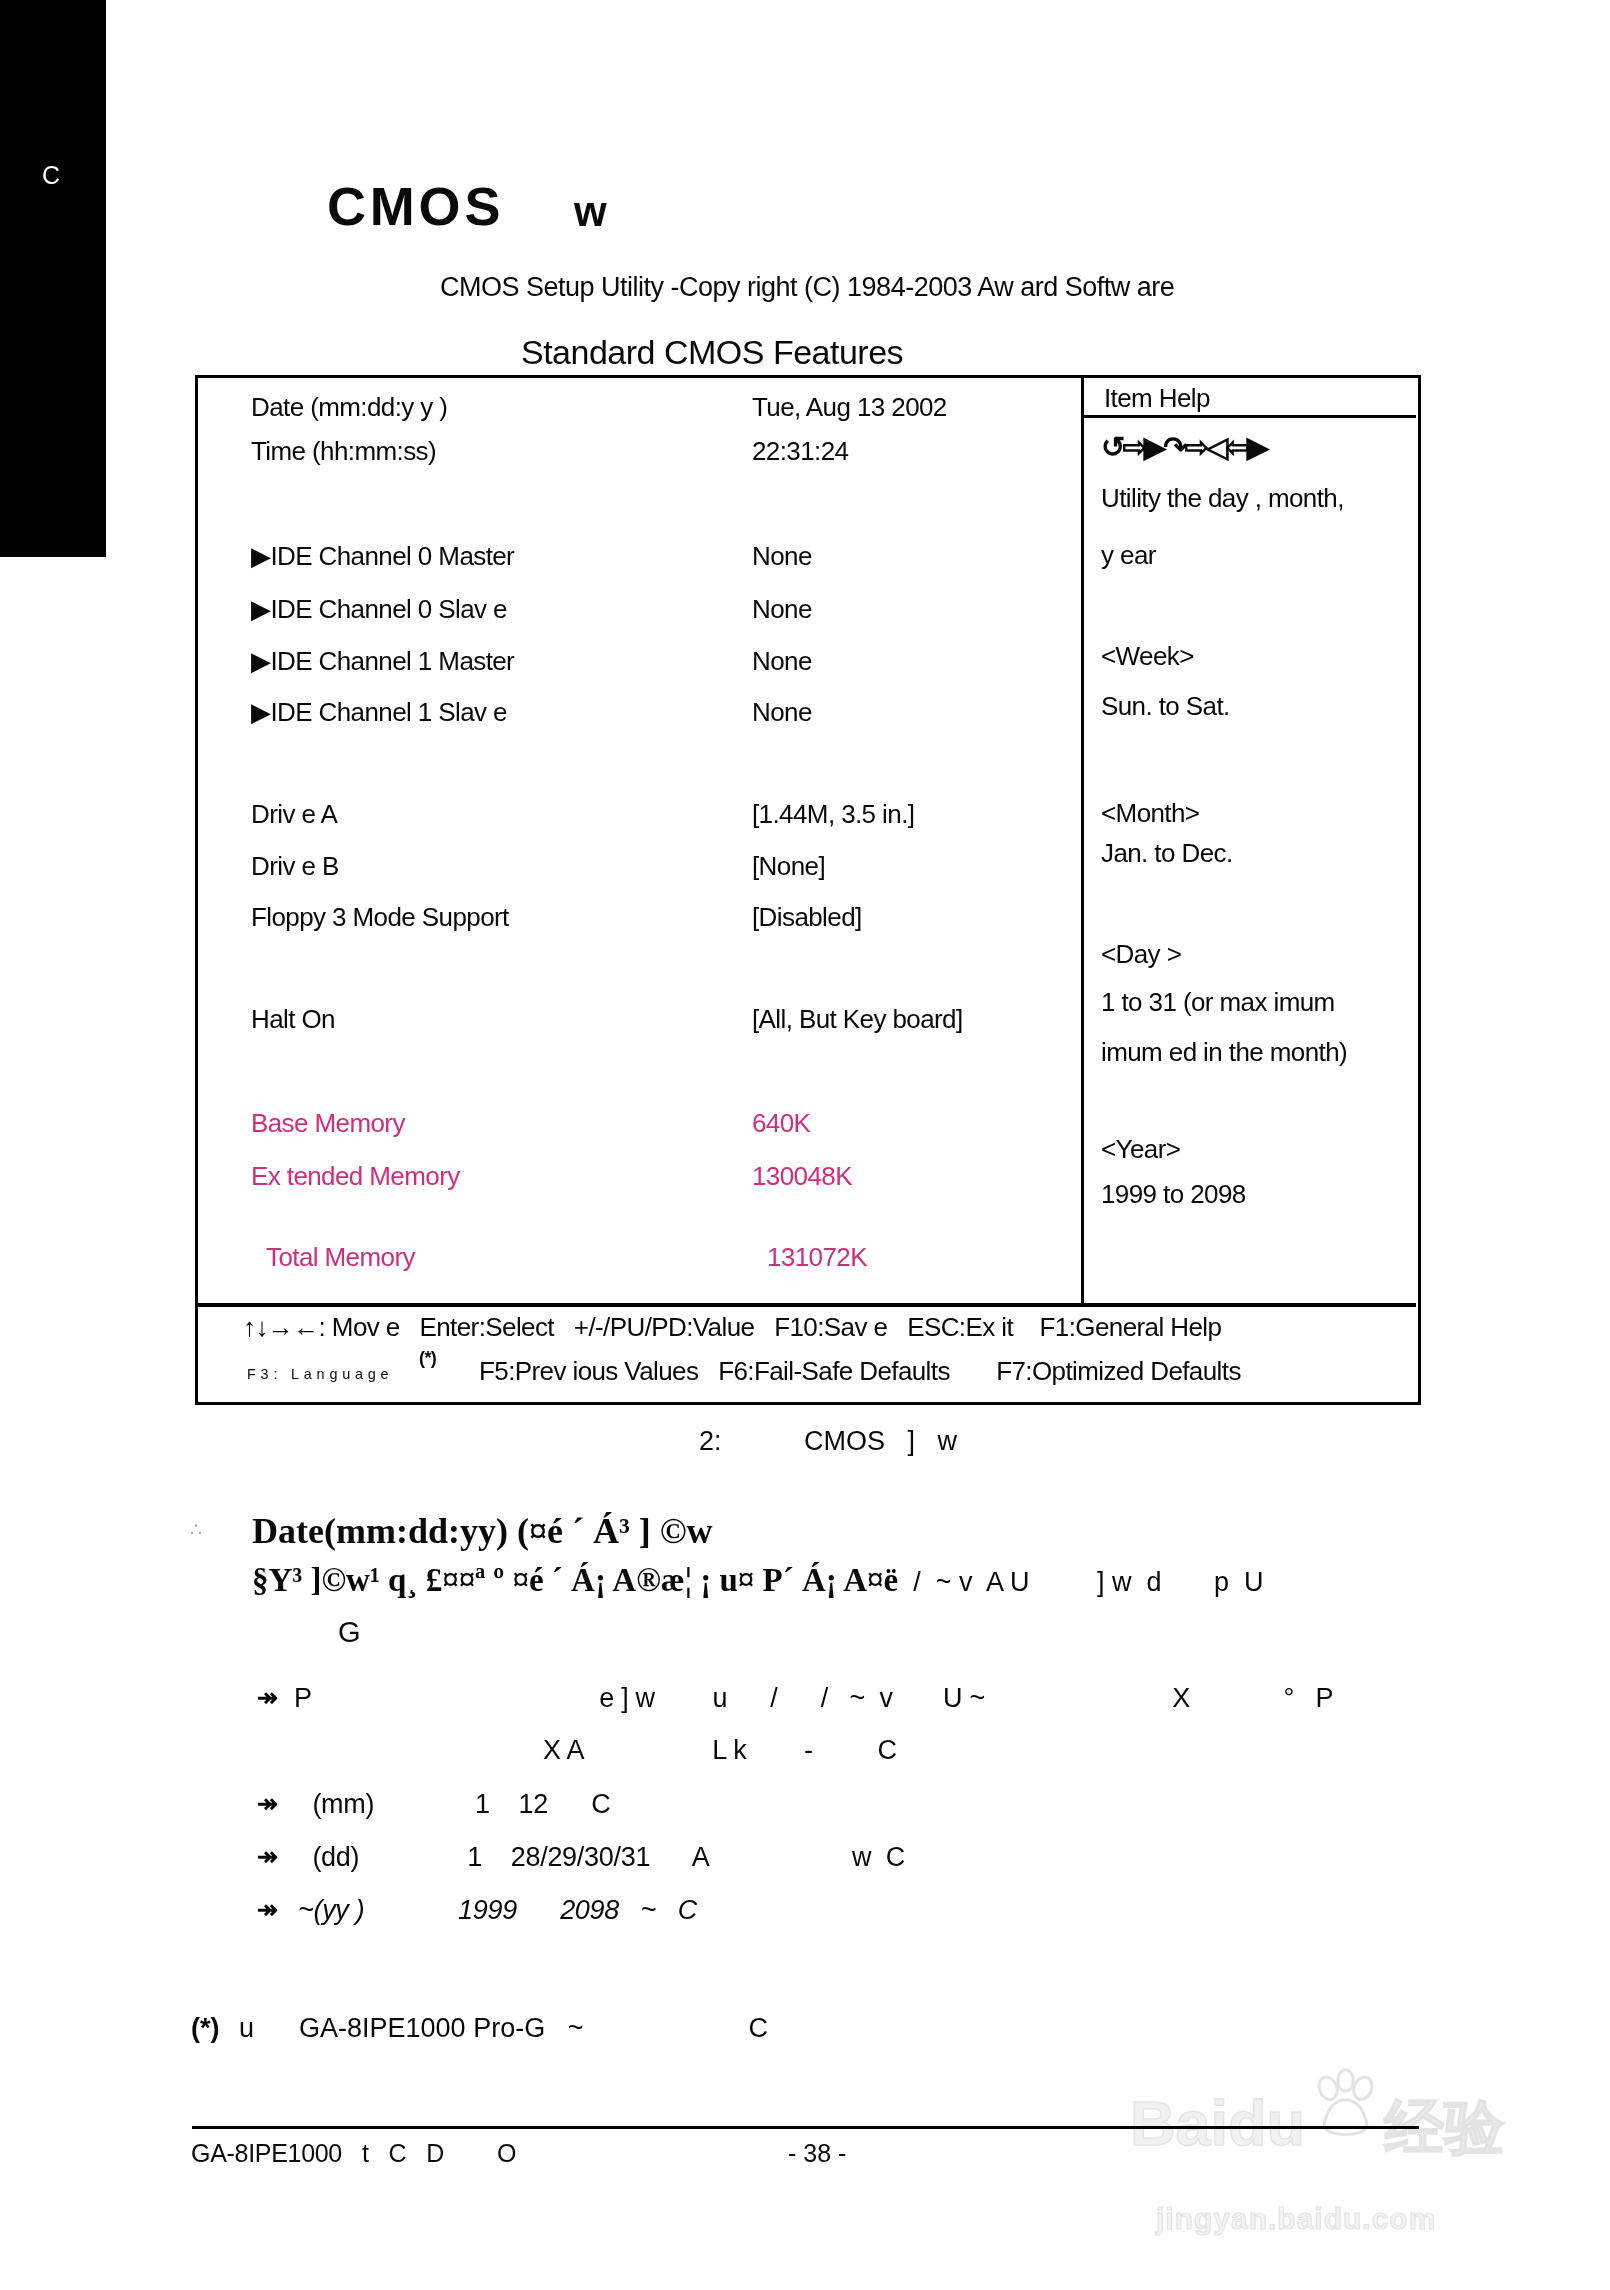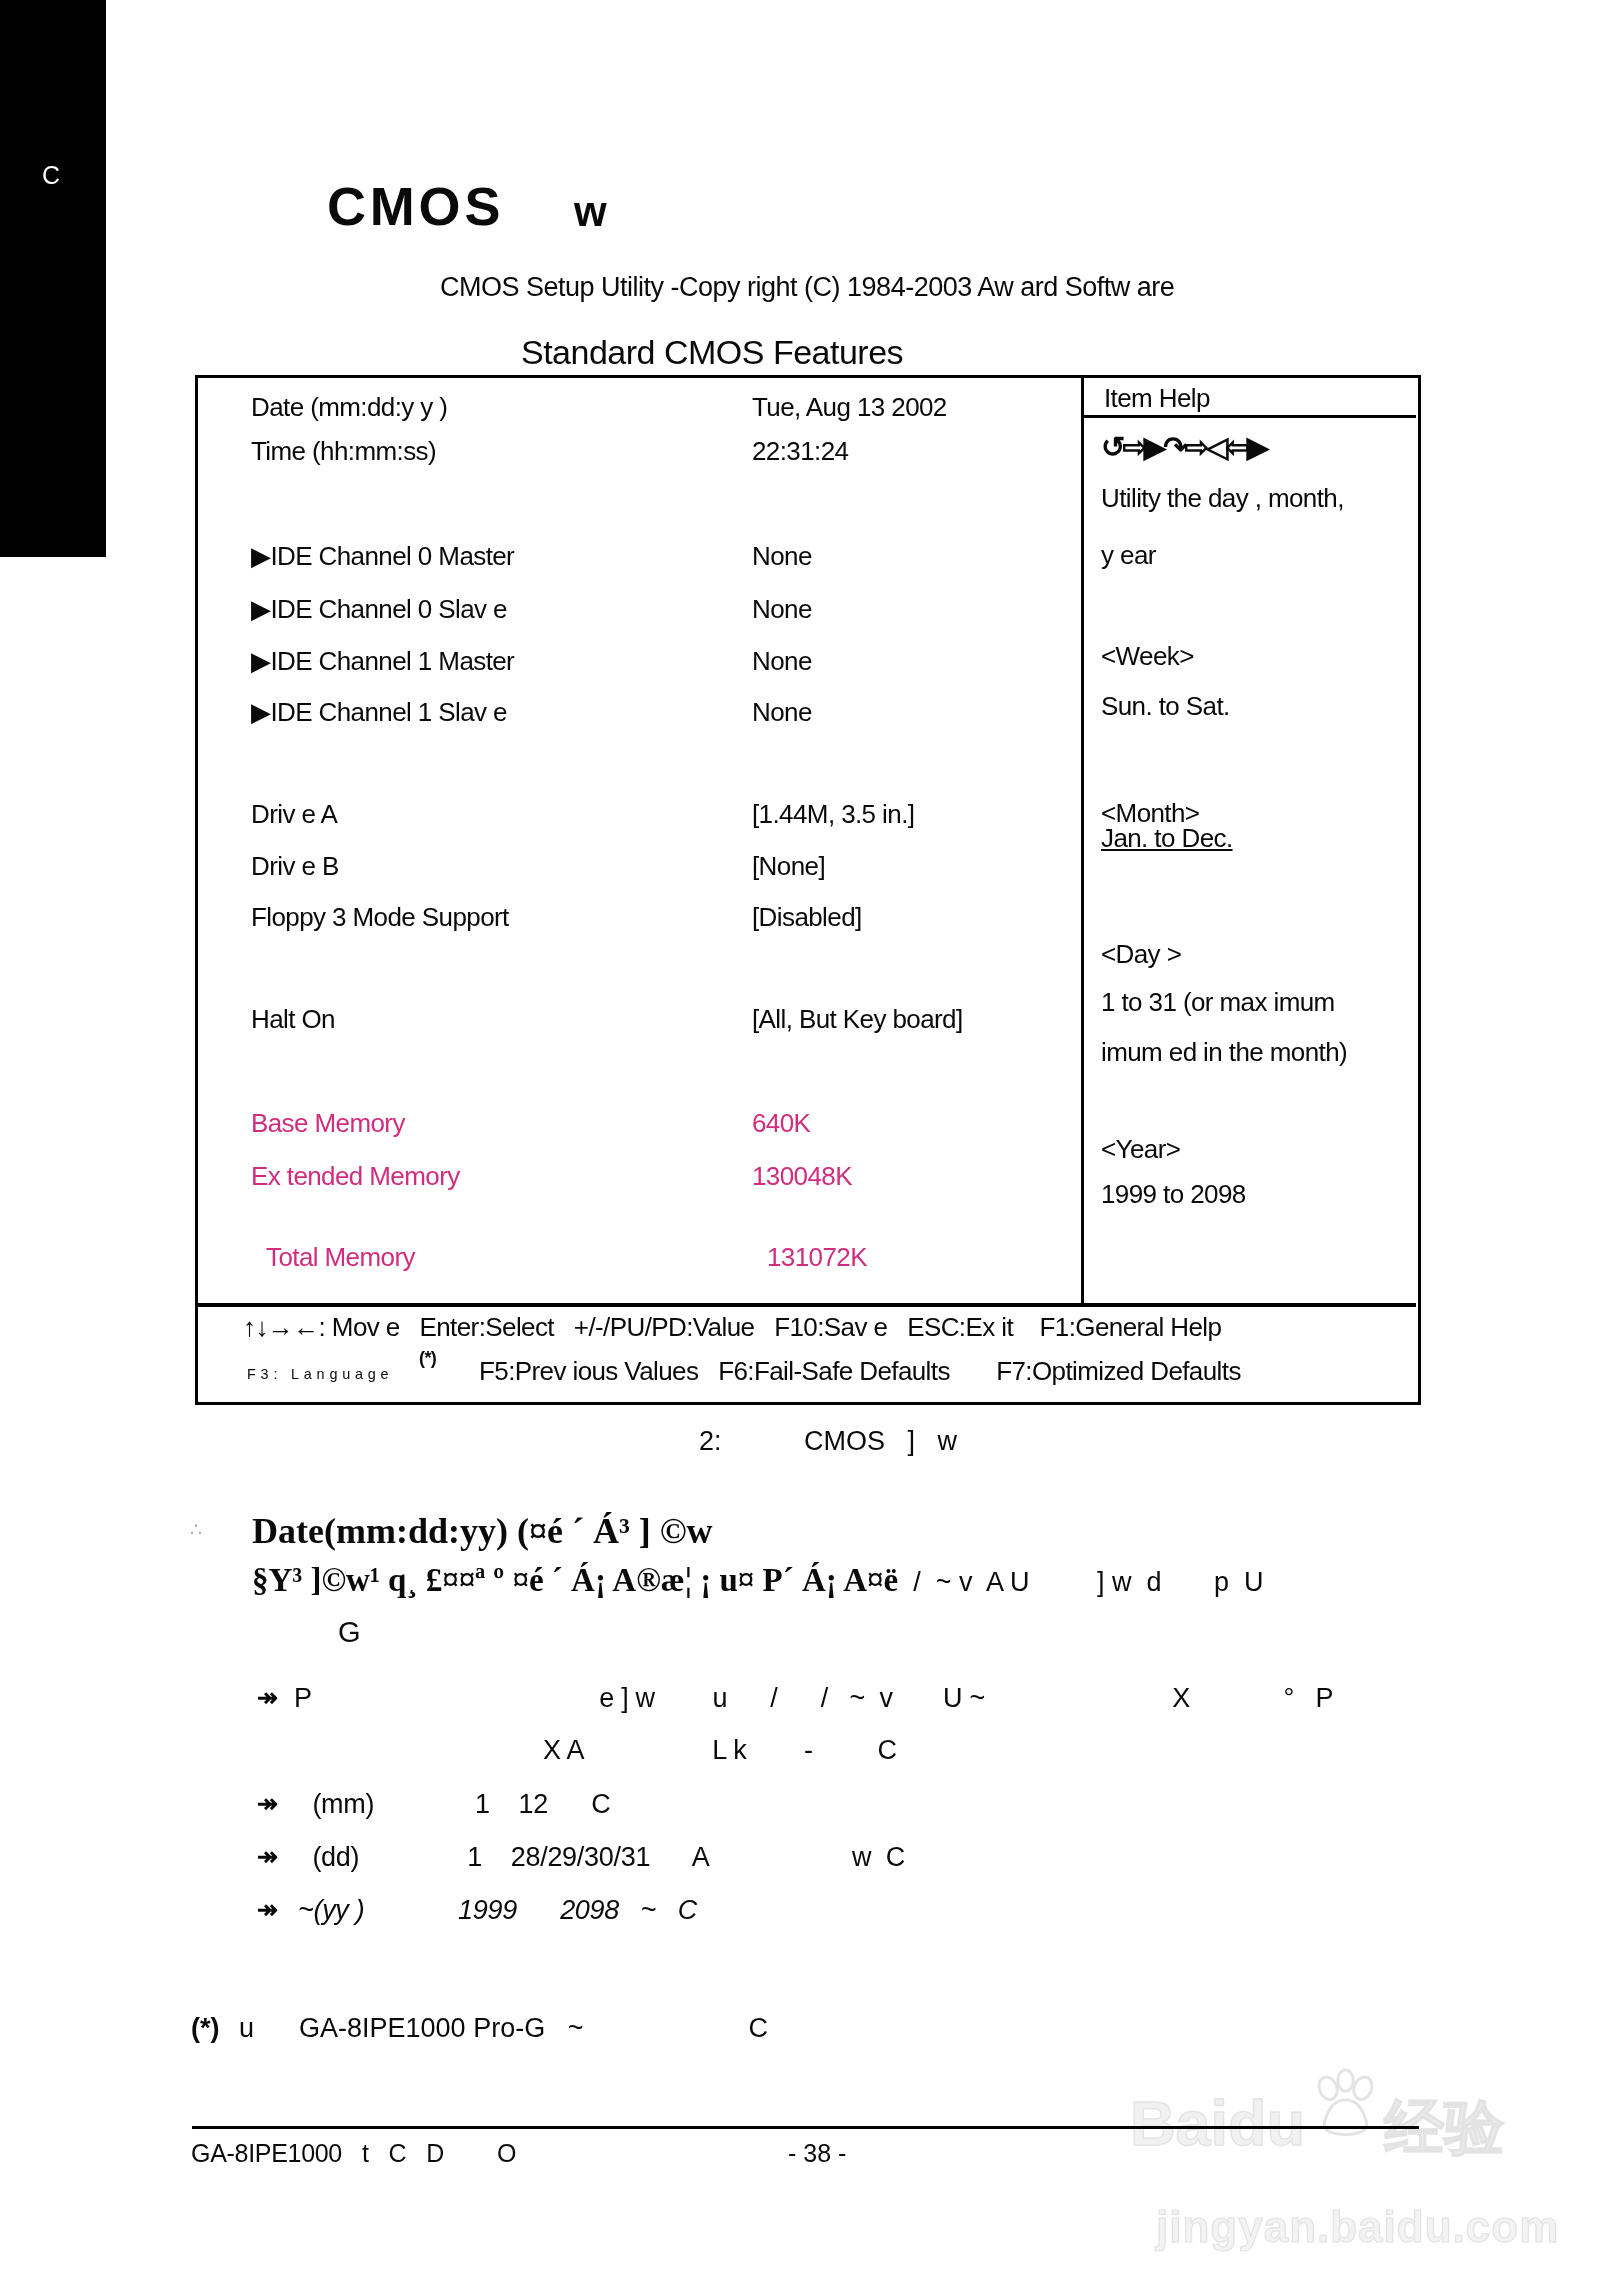--- a/index.html
+++ b/index.html
@@ -52,21 +52,21 @@
   .footer-rule{left:192px;top:2126px;width:1227px;height:2.9px;background:#000;}
   .footer-left{left:191px;top:2139px;font-size:25px;white-space:pre;letter-spacing:-0.3px;}
   .page-number{left:788px;top:2139px;font-size:25px;white-space:pre;}
 
   
   .watermark{left:1130px;top:2092px;display:flex;align-items:flex-start;
              color:#f1f1f1;-webkit-text-stroke:1.4px var(--wm,#e3e3e3);font-weight:bold;}
   .wm-brand{font-size:63px;line-height:1;}
   .wm-cn{font-size:60px;line-height:1;margin-top:5.8px;}
   .paw{margin:-25px -3.8px 0 -1.9px;}
-  .wm-url{left:1156px;top:2202px;font-size:44px;font-weight:bold;color:#f3f3f3;
+  .wm-url{left:1156px;top:2202px;font-size:30px;font-weight:bold;color:#f3f3f3;
           -webkit-text-stroke:1.2px var(--wm,#e3e3e3);letter-spacing:1px;}
 </style>
 </head>
 <body>
 
 <div class="page">
 
   <div class="side-bar">
     <span class="side-letter">C</span>
   </div>
@@ -135,21 +135,21 @@
     <div class="v-divider"></div>
     <div class="help-underline"></div>
     <span class="item-help-header">Item Help</span>
     <div id="help-lines">
         <div class="help-line glyphs" style="top: 52px;">↺⇨▶↷⇨◁⇦▶</div>
         <div class="help-line" style="top: 105px;">Utility the day , month,</div>
         <div class="help-line" style="top: 162px;">y ear</div>
         <div class="help-line" style="top: 263px;">&lt;Week&gt;</div>
         <div class="help-line" style="top: 313px;">Sun. to Sat.</div>
         <div class="help-line" style="top: 420px;">&lt;Month&gt;</div>
-        <div class="help-line" style="top: 445px; text-decoration: underline;">Jan. to Dec.</div>
+        <div class="help-line" style="top: 460px;">Jan. to Dec.</div>
         <div class="help-line" style="top: 561px;">&lt;Day &gt;</div>
         <div class="help-line" style="top: 609px;">1 to 31 (or max imum</div>
         <div class="help-line" style="top: 659px;">imum ed in the month)</div>
         <div class="help-line" style="top: 756px;">&lt;Year&gt;</div>
         <div class="help-line" style="top: 801px;">1999 to 2098</div>
       </div>
     <div class="keybar-divider"></div>
     <div class="keybar-row1">↑↓→←: Mov e   Enter:Select   +/-/PU/PD:Value   F10:Sav e   ESC:Ex it    F1:General Help</div>
     <div class="keybar-f3">F3: Language</div>
     <div class="keybar-f3-sup">(*)</div>

